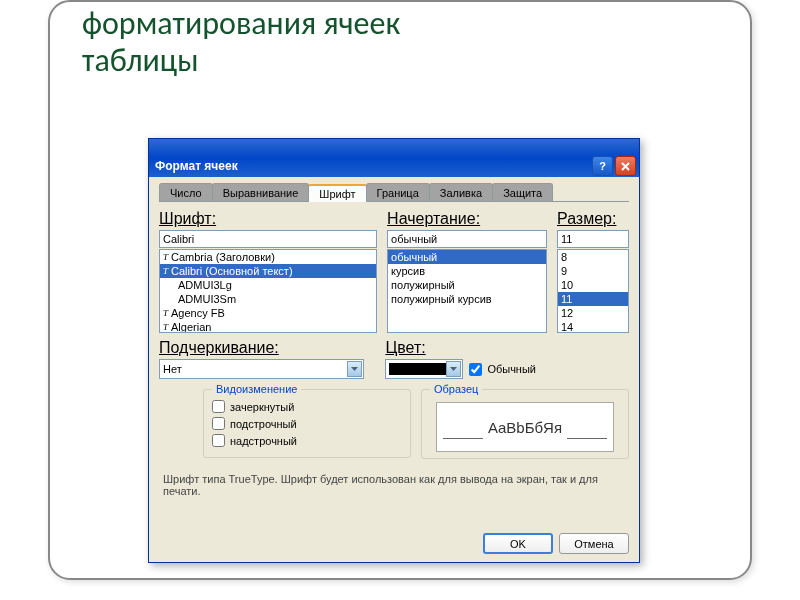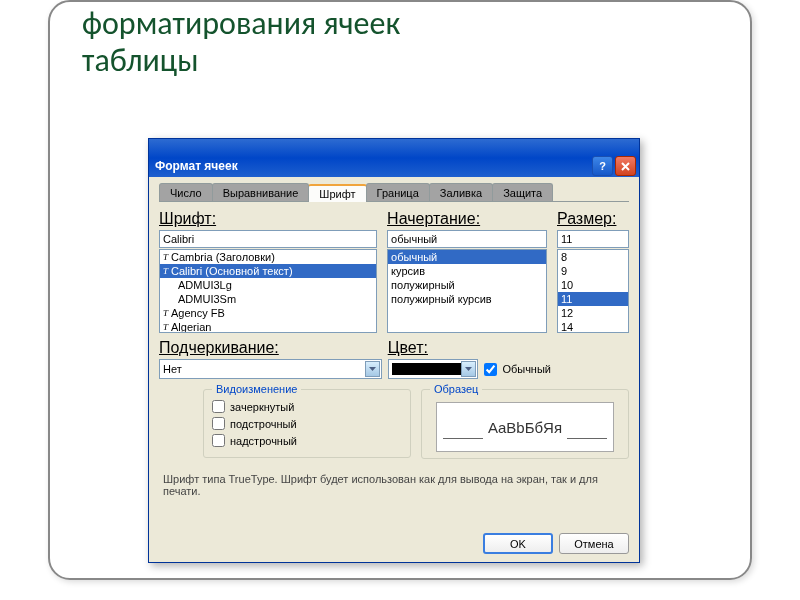--- a/index.html
+++ b/index.html
@@ -17,21 +17,21 @@
 .tab.active { background:#fcfcfa; position:relative; top:1px; border-top:2px solid #f0a43c; padding-top:2px; }
 .row { display:flex; gap:10px; margin-bottom:6px; }
 .col-font { flex:1.5; } .col-style { flex:1.1; } .col-size { width:72px; }
 .lbl { font-size:16px; margin-bottom:2px; display:block; }
 .lbl u { text-decoration:underline; }
 .txtbox { width:100%; height:18px; border:1px solid #7f9db9; background:#fff; padding:1px 3px; box-sizing:border-box; font-size:11px; font-family:inherit; }
 .listbox { width:100%; border:1px solid #7f9db9; background:#fff; height:84px; overflow:hidden; margin-top:1px; box-sizing:border-box; }
 .li { padding:1px 3px; font-size:11px; white-space:nowrap; display:flex; align-items:center; gap:3px; cursor:pointer; }
 .li.sel { background:#316ac5; color:#fff; }
 .tt-icon { font-size:9px; font-style:italic; font-family:'Times New Roman',serif; }
-.row2 { display:flex; gap:6px; margin-top:4px; }
+.row2 { display:flex; gap:21px; margin-top:4px; }
 .combo { position:relative; width:100%; height:20px; border:1px solid #7f9db9; background:#fff; box-sizing:border-box; display:flex; align-items:center; padding:0 3px; cursor:pointer; }
 .combo .arrow { position:absolute; right:1px; top:1px; width:15px; height:16px; background:linear-gradient(to bottom,#d8eefd,#a5c8e5); border:1px solid #7f9db9; box-sizing:border-box; display:flex; align-items:center; justify-content:center; }
 .combo .arrow svg { width:7px; height:4px; }
 .color-swatch { flex:1; height:12px; background:#000; }
 .chk { display:flex; align-items:center; gap:5px; font-size:11px; cursor:pointer; }
 .chk input { width:13px; height:13px; margin:0; }
 .groupbox { border:1px solid #d0d0bf; border-radius:3px; padding:10px 8px 6px 8px; position:relative; margin-top:10px; }
 .groupbox .gtitle { position:absolute; top:-7px; left:8px; background:#ece9d8; padding:0 4px; color:#0046c8; font-size:11px; }
 .eff-row { display:flex; gap:10px;padding-left:44px; }
 .eff-col { flex:1; }

